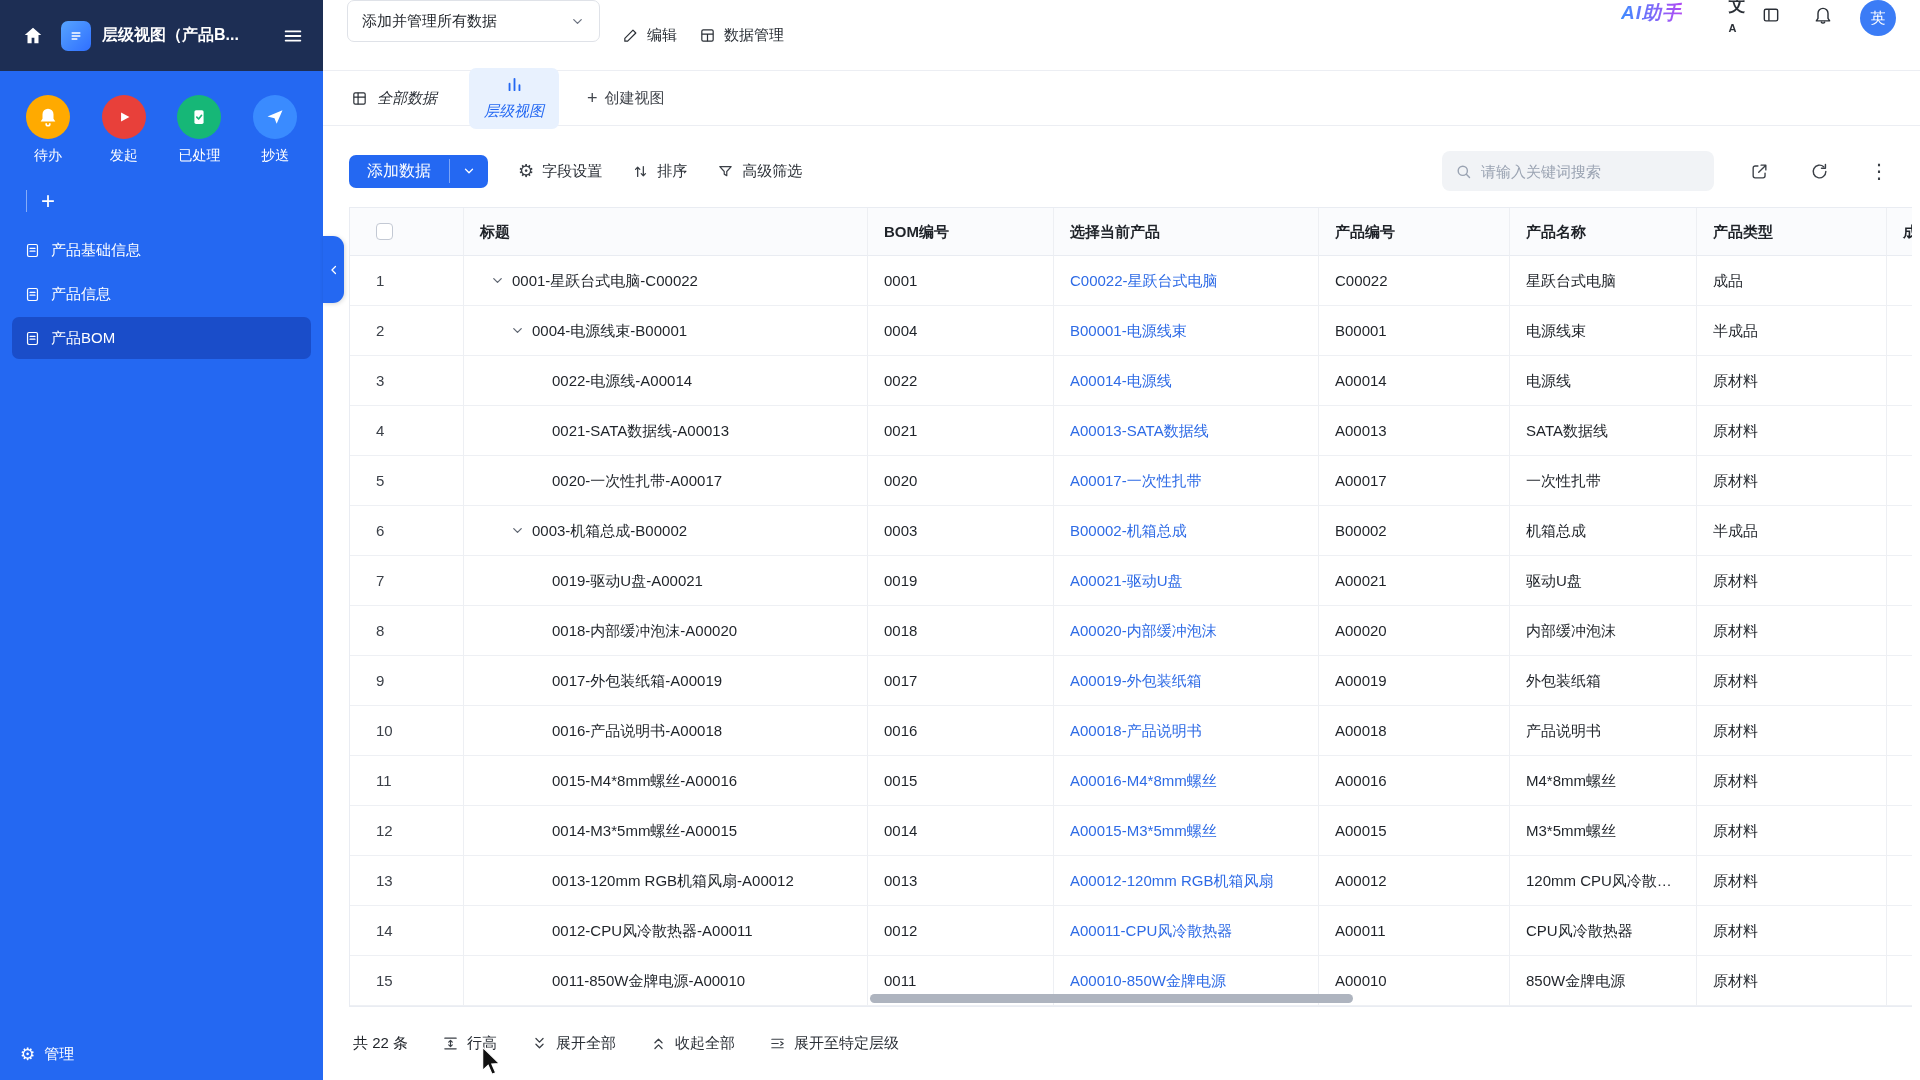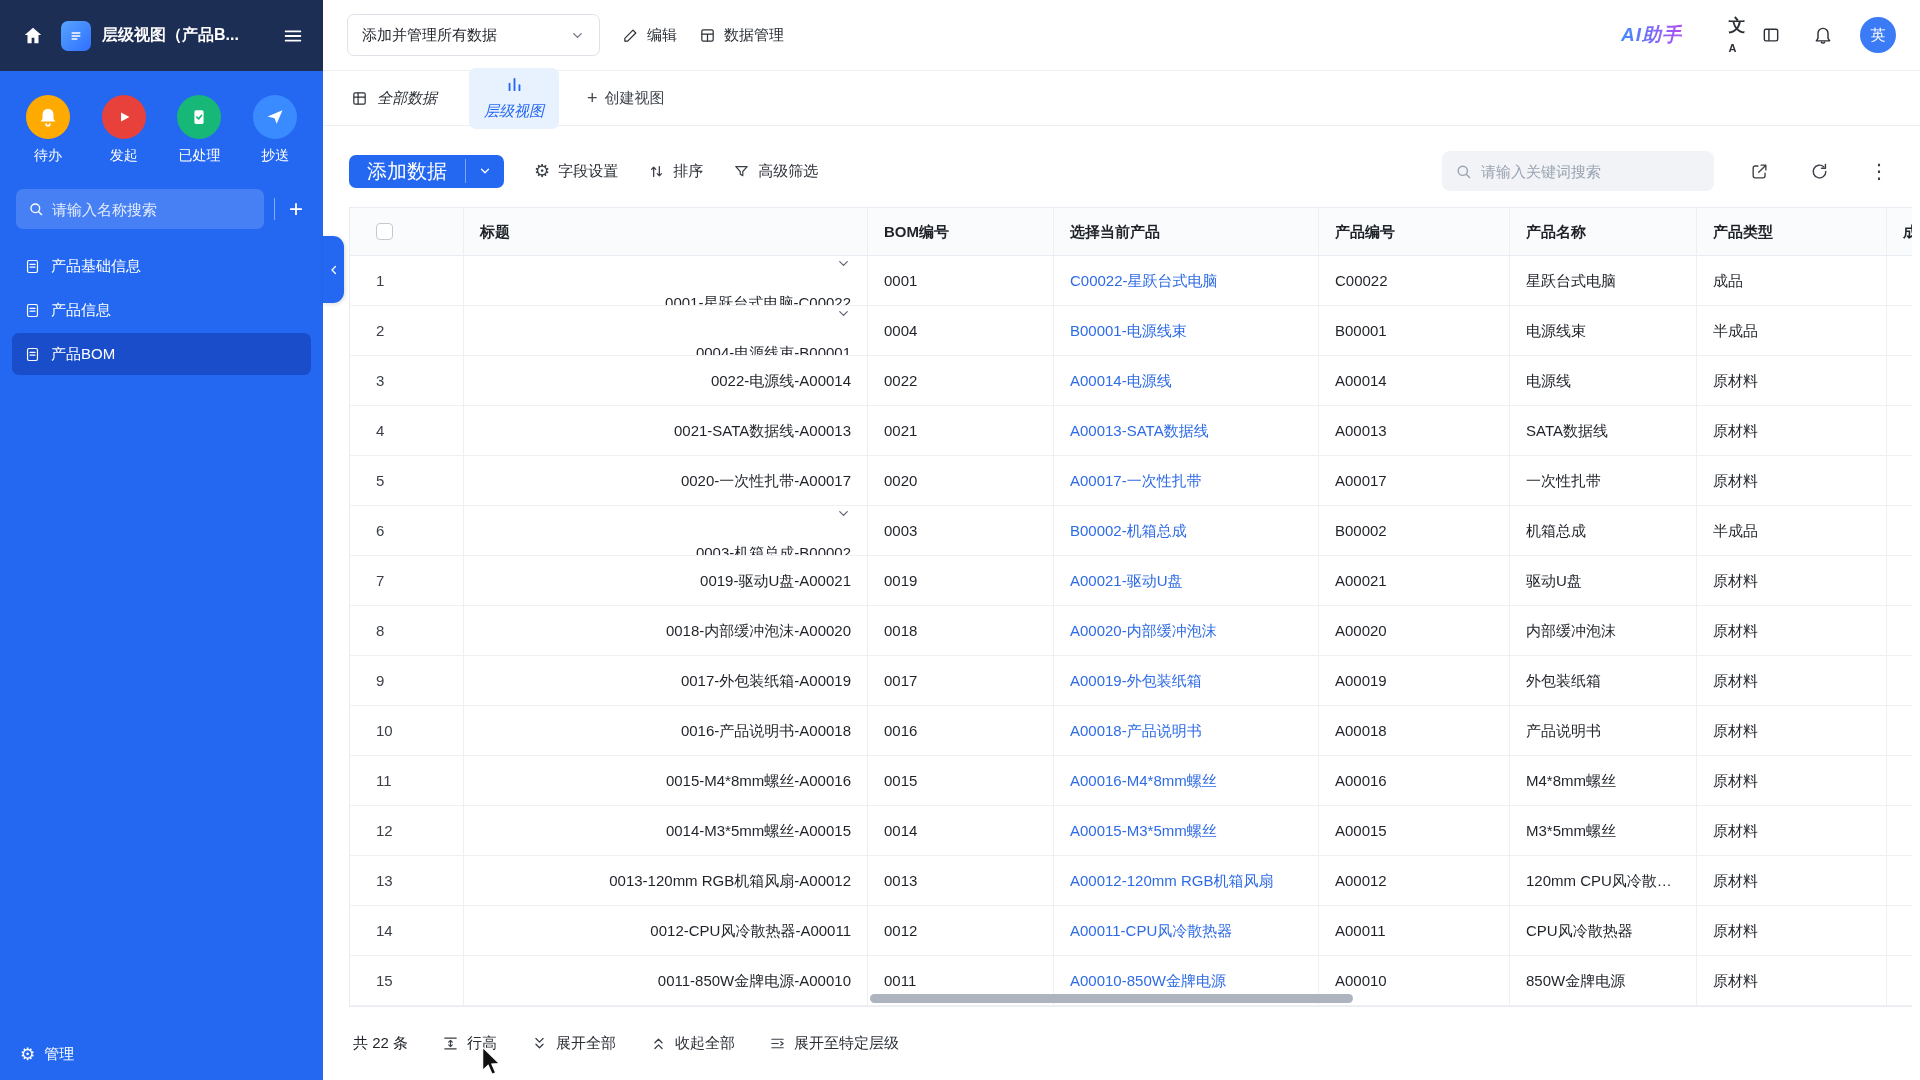--- a/index.html
+++ b/index.html
@@ -30,41 +30,41 @@
   .menu { padding:0 12px; display:flex; flex-direction:column; gap:2px; }
   .menu-item { height:42px; border-radius:7px; display:flex; align-items:center; gap:10px; padding:0 12px; color:#fff; font-size:15px; cursor:pointer;text-align:center; }
   .menu-item.active { background:#1a4dc9; }
 
   .sidebar-footer { margin-top:auto; height:52px; display:flex; align-items:center; gap:9px; padding:0 20px; color:#fff; font-size:15px; cursor:pointer; }
   .gear-glyph { font-size:17px; line-height:1; }
 
   
   .main { flex:1; display:flex; flex-direction:column; min-width:0; background:#fff; }
 
-  .topbar { height:71px; border-bottom:1px solid #eceef3; display:flex; align-items:center; padding:0 24px; gap:22px; }
+  .topbar { height:71px; border-bottom:1px solid #eceef3; display:flex; padding:0 24px; gap:22px; }
   .dropdown { width:253px; height:42px; border:1px solid #dfe2e8; border-radius:7px; display:flex; align-items:center; justify-content:space-between; padding:0 14px; font-size:15px; cursor:pointer; }
   .top-action { display:flex; align-items:center; gap:8px; font-size:15px; cursor:pointer; color:#2a2f36; }
   .topbar-spacer { flex:1; }
   .ai-label { font-size:19px; font-weight:800; font-style:italic; letter-spacing:1px;
     background:linear-gradient(90deg,#3f8cff,#b14bf4); -webkit-background-clip:text; background-clip:text; color:transparent; cursor:pointer; }
   .top-icon { width:30px; height:30px; display:flex; align-items:center; justify-content:center; cursor:pointer; color:#2a2f36; }
   .trans-icon { font-size:17px; font-weight:700;margin-left:36px; }
   .trans-icon .a { font-size:11px; }
   .avatar { width:36px; height:36px; border-radius:50%; background:#3b7cf6; color:#fff; font-size:15px; display:flex; align-items:center; justify-content:center; cursor:pointer; }
 
   .tabbar { height:55px; border-bottom:1px solid #eceef3; display:flex; align-items:center; padding:0 24px; gap:28px; }
   .tab { display:flex; align-items:center; gap:9px; font-size:15px; color:#2a2f36; cursor:pointer; padding:8px 4px; border-radius:7px;font-style:italic; }
   .tab.active { background:#e8f1fe; color:#2468f2; padding:8px 15px;flex-direction:column; }
   .create-view { display:flex; align-items:center; gap:7px; font-size:15px; color:#42464d; cursor:pointer; }
   .plus-glyph { font-size:18px; line-height:1; color:#42464d; }
 
   .content { flex:1; padding:0 8px 0 26px; display:flex; flex-direction:column; min-width:0; }
 
   .toolbar { padding:25px 18px 16px 0; display:flex; align-items:center; gap:30px; }
-  .add-btn { background:#2468f2; color:#fff; border-radius:7px; height:33px; display:flex; align-items:center; font-size:20px; cursor:pointer; overflow:hidden; }
+  .add-btn { background:#2468f2; color:#fff; border-radius:7px; height:33px; display:flex; align-items:center; font-size:16px; cursor:pointer; overflow:hidden; }
   .add-btn .lbl { padding:0 18px; }
   .add-btn .split { width:1px; height:24px; background:rgba(255,255,255,.4); }
   .add-btn .caret { padding:0 12px; display:flex; align-items:center; }
   .tool-item { display:flex; align-items:center; gap:8px; font-size:15px; color:#2a2f36; cursor:pointer; }
   .toolbar-spacer { flex:1; }
   .kw-search { width:272px; height:40px; background:#f1f3f6; border-radius:8px; display:flex; align-items:center; gap:9px; padding:0 13px; }
   .kw-search input { flex:1; background:transparent; border:none; outline:none; font-size:15px; color:#1f2329; min-width:0; font-family:inherit; }
   .kw-search input::placeholder { color:#9aa3b2; }
   .tool-icon { width:30px; height:30px; display:flex; align-items:center; justify-content:center; cursor:pointer; color:#3a3f46; }
   .kebab { font-size:20px; color:#3a3f46; line-height:1; }
@@ -72,21 +72,21 @@
   
   .table-wrap { position:relative; border:1px solid #e9ecf2; border-right:none; overflow:hidden; }
   .grid { display:grid; grid-template-columns:114px 404px 186px 265px 191px 187px 190px minmax(46px,1fr); }
   .thead { background:#fafbfd; }
   .th { height:48px; line-height:48px; padding:0 16px; font-size:15px; font-weight:700; border-right:1px solid #edeff3; border-bottom:1px solid #e9ecf2; white-space:nowrap; overflow:hidden; }
   .th-num { display:flex; align-items:center; padding-left:26px; }
   .checkbox { width:17px; height:17px; border:1.5px solid #c3c9d4; border-radius:4px; background:#fff; display:inline-block; cursor:pointer; }
   .tr { background:#fff; cursor:pointer; }
   .td { height:50px; line-height:50px; padding:0 16px; font-size:15px; border-right:1px solid #edeff3; border-bottom:1px solid #eef0f4; white-space:nowrap; overflow:hidden; text-overflow:ellipsis; }
   .td-num { padding-left:26px; color:#3c4149; }
-  .cell-title { display:flex; align-items:flex-end; gap:7px;flex-direction:column; }
+  .cell-title { display:flex; align-items:center; gap:7px; }
   .row-title { overflow:hidden; text-overflow:ellipsis; white-space:nowrap; }
   .indent-0 { padding-left:26px; }
   .indent-1 { padding-left:46px; }
   .indent-2 { padding-left:88px; }
   .chev { display:flex; align-items:center; flex-shrink:0; cursor:pointer; }
   .link { color:#2e6be6; cursor:pointer; }
   .hscroll { position:absolute; left:520px; bottom:3px; width:483px; height:9px; background:#aeb4bf; border-radius:5px; cursor:grab; }
 
   .table-footer { height:48px; margin-top:12px; display:flex; align-items:center; gap:34px; padding:0 4px; }
   .tf-item { display:flex; align-items:center; gap:8px; font-size:15px; color:#2a2f36; cursor:pointer; }
@@ -154,27 +154,20 @@
         <div class="qa-icon" style="background: rgb(58, 139, 255);">
           <svg class="ic" width="20" height="20" viewBox="0 0 24 24">
               <path d="M3 11.5L21 4l-7 16-2.6-6.6z" fill="#fff"></path>
             </svg>
         </div>
         <div class="qa-label">抄送</div>
       </div>
     </div>
 
     <div class="sb-search-row">
-      <div class="sb-search">
-        <svg class="ic" width="16" height="16" viewBox="0 0 24 24">
-            <circle cx="11" cy="11" r="6.5" stroke="#fff" stroke-width="2" fill="none"></circle>
-            <path d="M16 16l4.5 4.5" stroke="#fff" stroke-width="2" stroke-linecap="round"></path>
-          </svg>
-        <input type="text" placeholder="请输入名称搜索" style="">
-      </div>
       <div class="sb-divider"></div>
       <div class="sb-plus">+</div>
     </div>
 
     <nav class="menu">
       <div class="menu-item">
         <svg class="ic" width="17" height="17" viewBox="0 0 24 24">
             <rect x="5" y="3.5" width="14" height="17" rx="2" stroke="#fff" stroke-width="1.7" fill="none"></rect>
             <path d="M8.5 9h7M8.5 13h7" stroke="#fff" stroke-width="1.7" stroke-linecap="round"></path>
           </svg>

